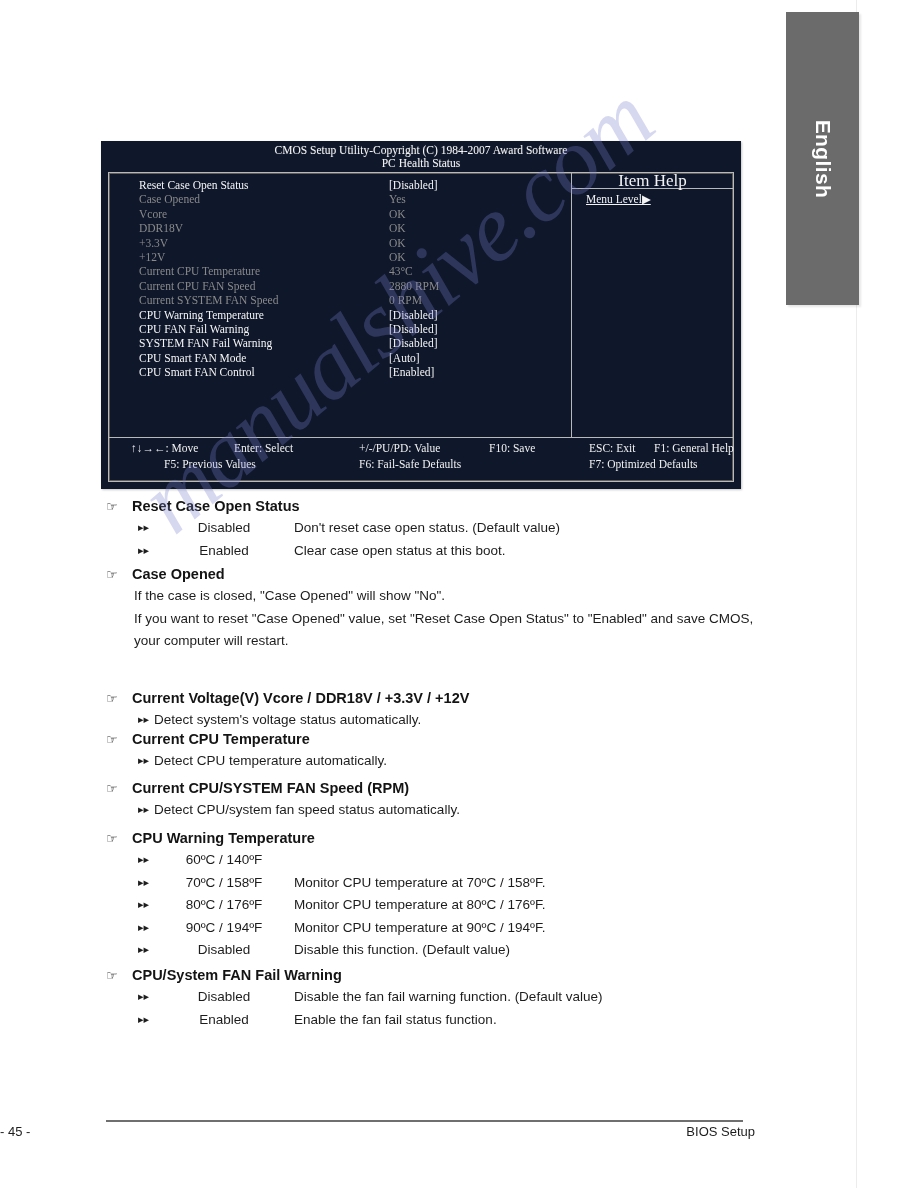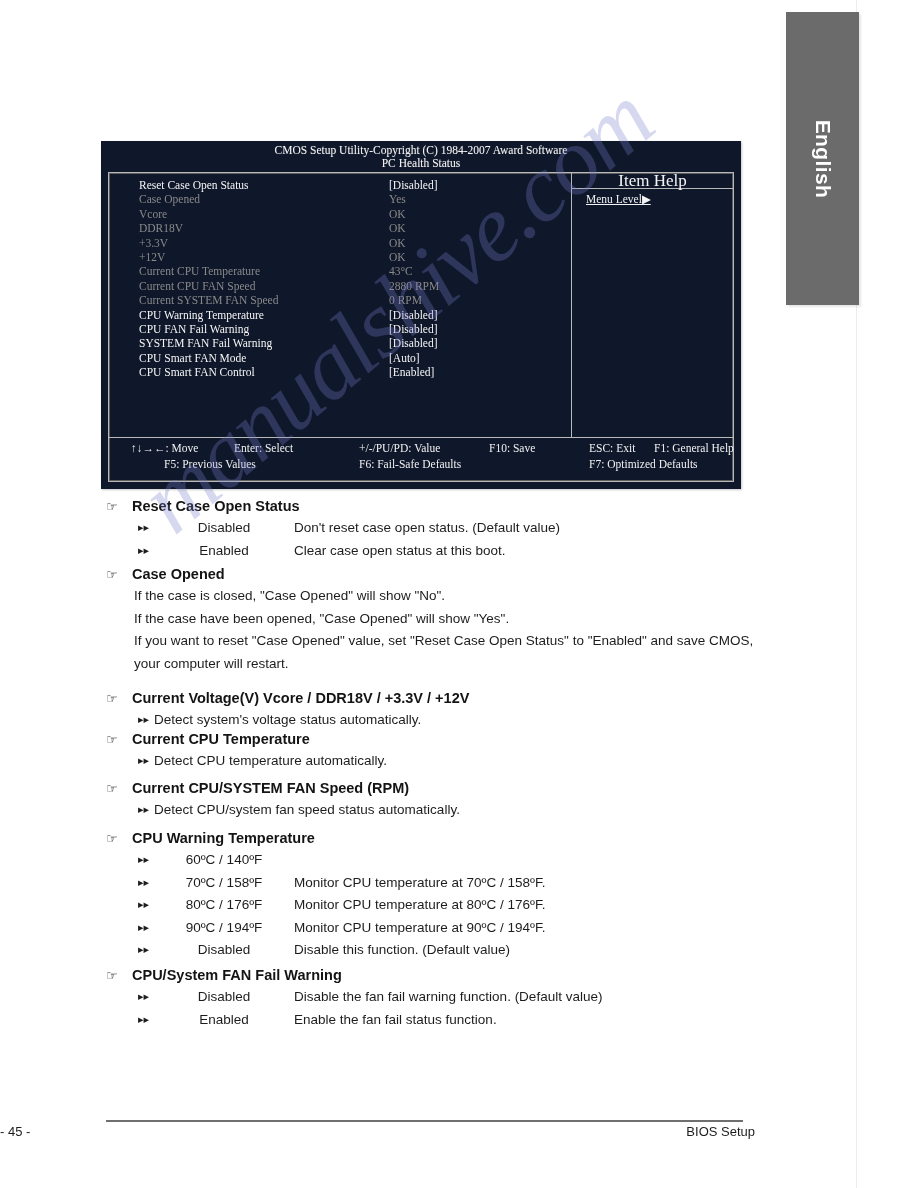--- a/index.html
+++ b/index.html
@@ -361,21 +361,20 @@
           <span class="name">Enabled</span>
           <span class="desc">Clear case open status at this boot.</span>
         </div>
       </div>
       <div class="blk" style="top: 566px;">
         <div class="head">
           <span class="bullet">☞</span>
           <span>Case Opened</span>
         </div>
         <div class="para">If the case is closed, "Case Opened" will show "No".</div>
-        <div class="para">If the case have been opened, "Case Opened" will show "Yes".</div>
         <div class="para">If you want to reset "Case Opened" value, set "Reset Case Open Status" to "Enabled" and save CMOS, your computer will restart.</div>
       </div>
       <div class="blk" style="top: 690px;">
         <div class="head">
           <span class="bullet">☞</span>
           <span>Current Voltage(V) Vcore / DDR18V / +3.3V / +12V</span>
         </div>
         <div class="opt single">
           <span class="arrow">▸▸</span>
           <span class="name">Detect system's voltage status automatically.</span>

